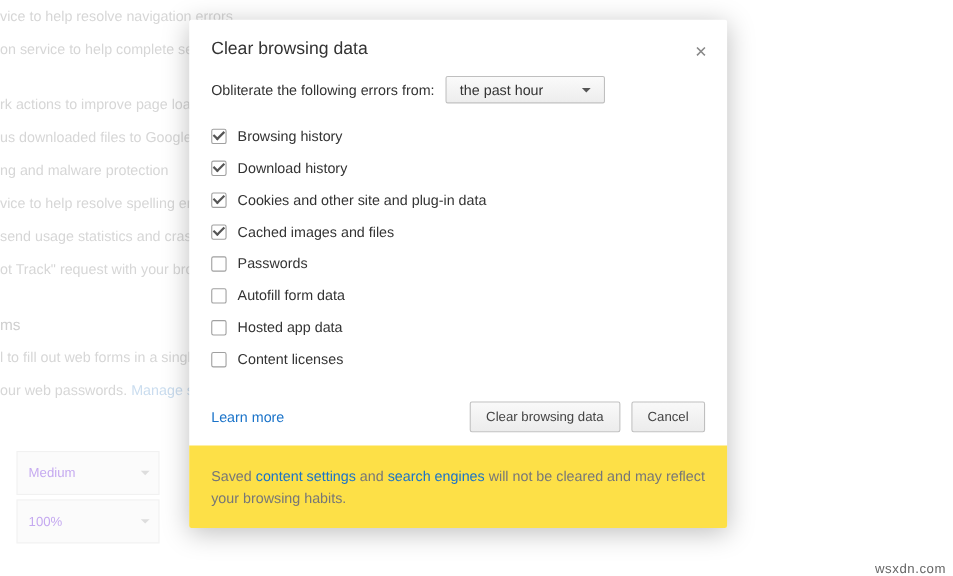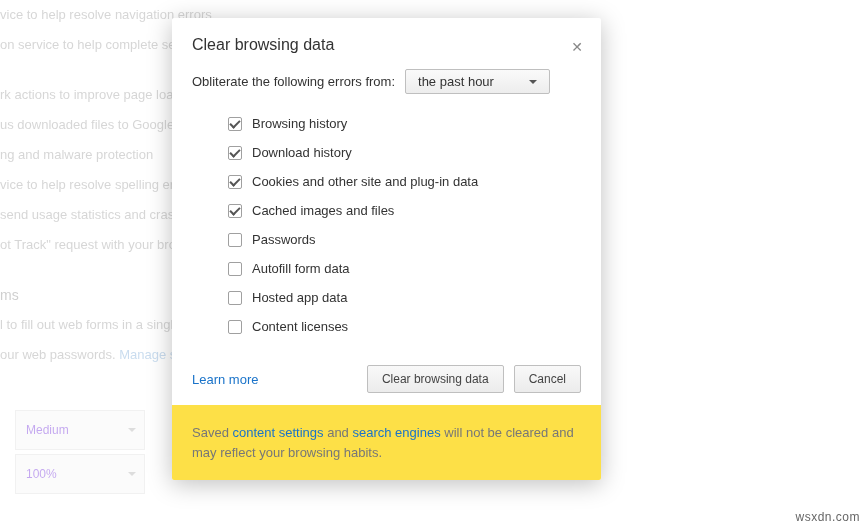--- a/index.html
+++ b/index.html
@@ -45,21 +45,21 @@
     }
     .overlay {
       position: absolute;
       top: 0; left: 0; right: 0; bottom: 0;
       background: rgba(255,255,255,0.6);
     }
     .dialog {
       position: absolute;
       left: 172px;
       top: 18px;
-      width: 429px;
+      width: 489px;
       background: #fff;
       box-shadow: 0 4px 24px rgba(0,0,0,0.25);
       border-radius: 2px;
     }
     .dialog-header {
       padding: 18px 20px 10px 20px;
       position: relative;
     }
     .dialog-title {
       font-size: 16px;
@@ -95,24 +95,23 @@
       cursor: pointer;
       border-radius: 2px;
     }
     .time-select-caret {
       border: 4px solid transparent;
       border-top-color: #555;
       margin-top: 4px;
     }
     .checkbox-row {
       display: flex;
-      align-items: flex-end;
+      align-items: center;
       gap: 10px;
       padding: 7px 0;
-      margin-left: 36px;
     }
     .cbox {
       width: 14px; height: 14px;
       border: 1px solid #a0a0a0;
       border-radius: 2px;
       background: #fff;
       display: inline-flex;
       align-items: center;
       justify-content: center;
       flex-shrink: 0;

